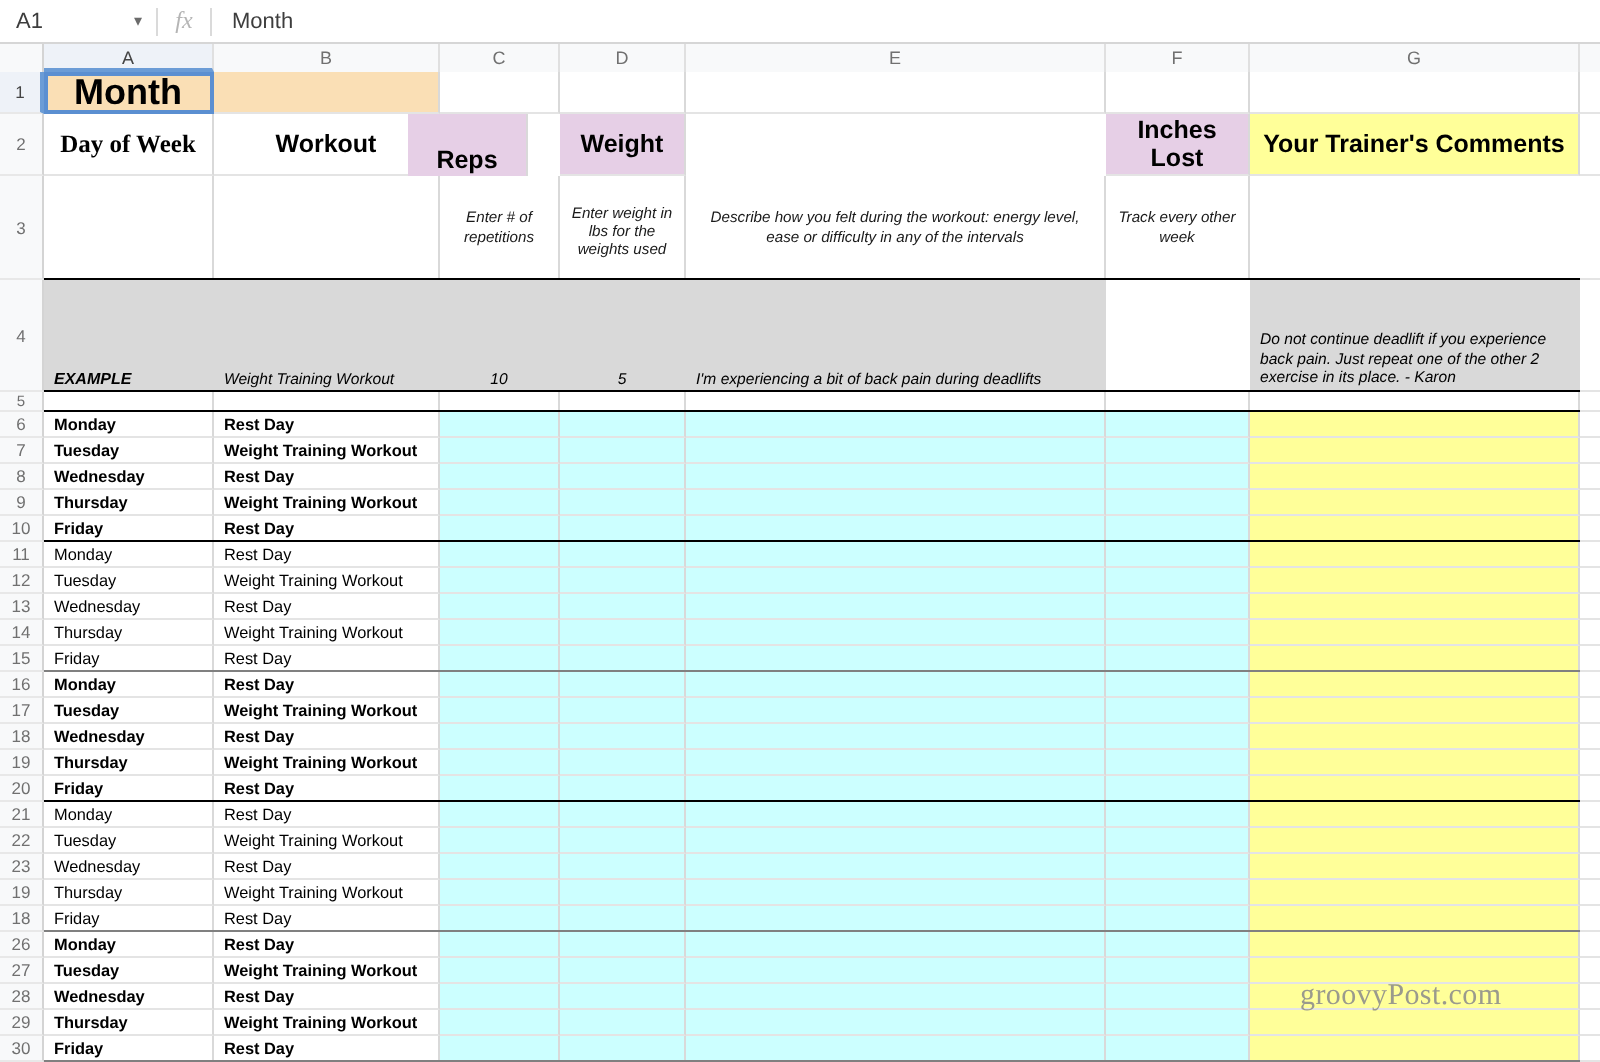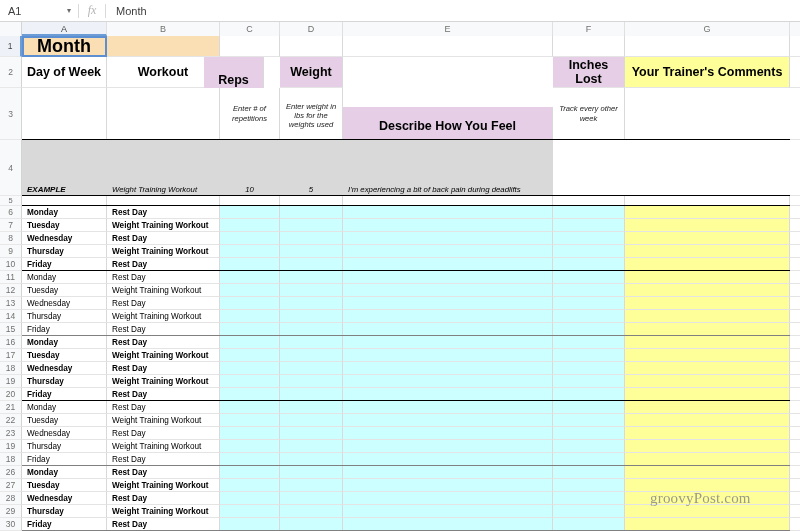--- a/index.html
+++ b/index.html
@@ -173,41 +173,43 @@
     <div class="cell f-orange ctr t-title" style="left:22px;top:14px;width:85px;height:21px;">Month</div>
     <div class="cell f-orange" style="left:107px;top:14px;width:113px;height:21px;"></div>
     <div class="cell f-white" style="left:220px;top:14px;width:60px;height:21px;"></div>
     <div class="cell f-white" style="left:280px;top:14px;width:63px;height:21px;"></div>
     <div class="cell f-white" style="left:343px;top:14px;width:210px;height:21px;"></div>
     <div class="cell f-white" style="left:553px;top:14px;width:72px;height:21px;"></div>
     <div class="cell f-white" style="left:625px;top:14px;width:165px;height:21px;"></div>
     <div class="cell f-white nor" style="left:790px;top:14px;width:10px;height:21px;"></div>
     <div class="selbox" style="left:22px;top:14px;width:85px;height:21px;"></div>
 
-    <div class="cell f-white ctr t-head wrap" style="left:22px;top:35px;width:85px;height:31px;">Day of Week</div>
+    <div class="cell f-white ctr t-head wrap" style="left:22px;top:35px;width:85px;height:31px;font-family:Liberation Serif, serif;">Day of Week</div>
     <div class="cell f-white ctr t-head wrap" style="left:107px;top:35px;width:113px;height:31px;">Workout</div>
     <div class="cell f-purple ctr t-head wrap" style="left:204px;top:35px;width:60px;height:46px;">Reps</div>
     <div class="cell f-purple ctr t-head wrap" style="left:280px;top:35px;width:63px;height:31px;">Weight</div>
     <div class="cell f-purple ctr t-head wrap" style="left:343px;top:41px;width:210px;height:39px;margin-top:44px;">Describe How You Feel</div>
     <div class="cell f-purple ctr t-head wrap" style="left:553px;top:35px;width:72px;height:31px;">Inches Lost</div>
     <div class="cell f-yellow ctr t-head wrap" style="left:625px;top:35px;width:165px;height:31px;">Your Trainer's Comments</div>
     <div class="cell f-white nor" style="left:790px;top:35px;width:10px;height:31px;"></div>
 
     <div class="cell f-white" style="left:22px;top:66px;width:85px;height:52px;"></div>
     <div class="cell f-white" style="left:107px;top:66px;width:113px;height:52px;"></div>
     <div class="cell f-white ctr t-instr wrap" style="left:220px;top:66px;width:60px;height:52px;">Enter # of repetitions</div>
     <div class="cell f-white ctr t-instr wrap" style="left:280px;top:66px;width:63px;height:56px;">Enter weight in lbs for the weights used</div>
+    <div class="cell f-white ctr t-instr wrap" style="left:343px;top:66px;width:210px;height:52px;padding:0 6px;">Describe how you felt during the workout: energy level, ease or difficulty in any of the intervals</div>
     <div class="cell f-white ctr t-instr wrap" style="left:553px;top:66px;width:72px;height:52px;">Track every other week</div>
     <div class="cell f-white nor" style="left:790px;top:66px;width:10px;height:52px;"></div>
 
     <div class="cell f-gray bot-l t-ex" style="left:22px;top:118px;width:85px;height:56px;padding-left:5px;">EXAMPLE</div>
     <div class="cell f-gray bot-l t-exi wrap" style="left:107px;top:118px;width:113px;height:56px;padding-left:5px;">Weight Training Workout</div>
     <div class="cell f-gray bot-c t-exi" style="left:220px;top:118px;width:60px;height:56px;">10</div>
     <div class="cell f-gray bot-c t-exi" style="left:280px;top:118px;width:63px;height:56px;">5</div>
     <div class="cell f-gray bot-l t-exi wrap" style="left:343px;top:118px;width:210px;height:56px;padding-left:5px;">I'm experiencing a bit of back pain during deadlifts</div>
+    <div class="cell f-gray bot-l t-exi wrap" style="left:625px;top:118px;width:165px;height:56px;padding-left:5px;padding-bottom:2px;">Do not continue deadlift if you experience back pain.  Just repeat one of the other 2 exercise in its place.  - Karon</div>
     <div class="cell f-white nor" style="left:790px;top:118px;width:10px;height:56px;"></div>
 
     <div class="cell f-white" style="left:22px;top:174px;width:85px;height:10px;"></div>
     <div class="cell f-white" style="left:107px;top:174px;width:113px;height:10px;"></div>
     <div class="cell f-white" style="left:220px;top:174px;width:60px;height:10px;"></div>
     <div class="cell f-white" style="left:280px;top:174px;width:63px;height:10px;"></div>
     <div class="cell f-white" style="left:343px;top:174px;width:210px;height:10px;"></div>
     <div class="cell f-white" style="left:553px;top:174px;width:72px;height:10px;"></div>
     <div class="cell f-white" style="left:625px;top:174px;width:165px;height:10px;"></div>
     <div class="cell f-white nor" style="left:790px;top:174px;width:10px;height:10px;"></div>

